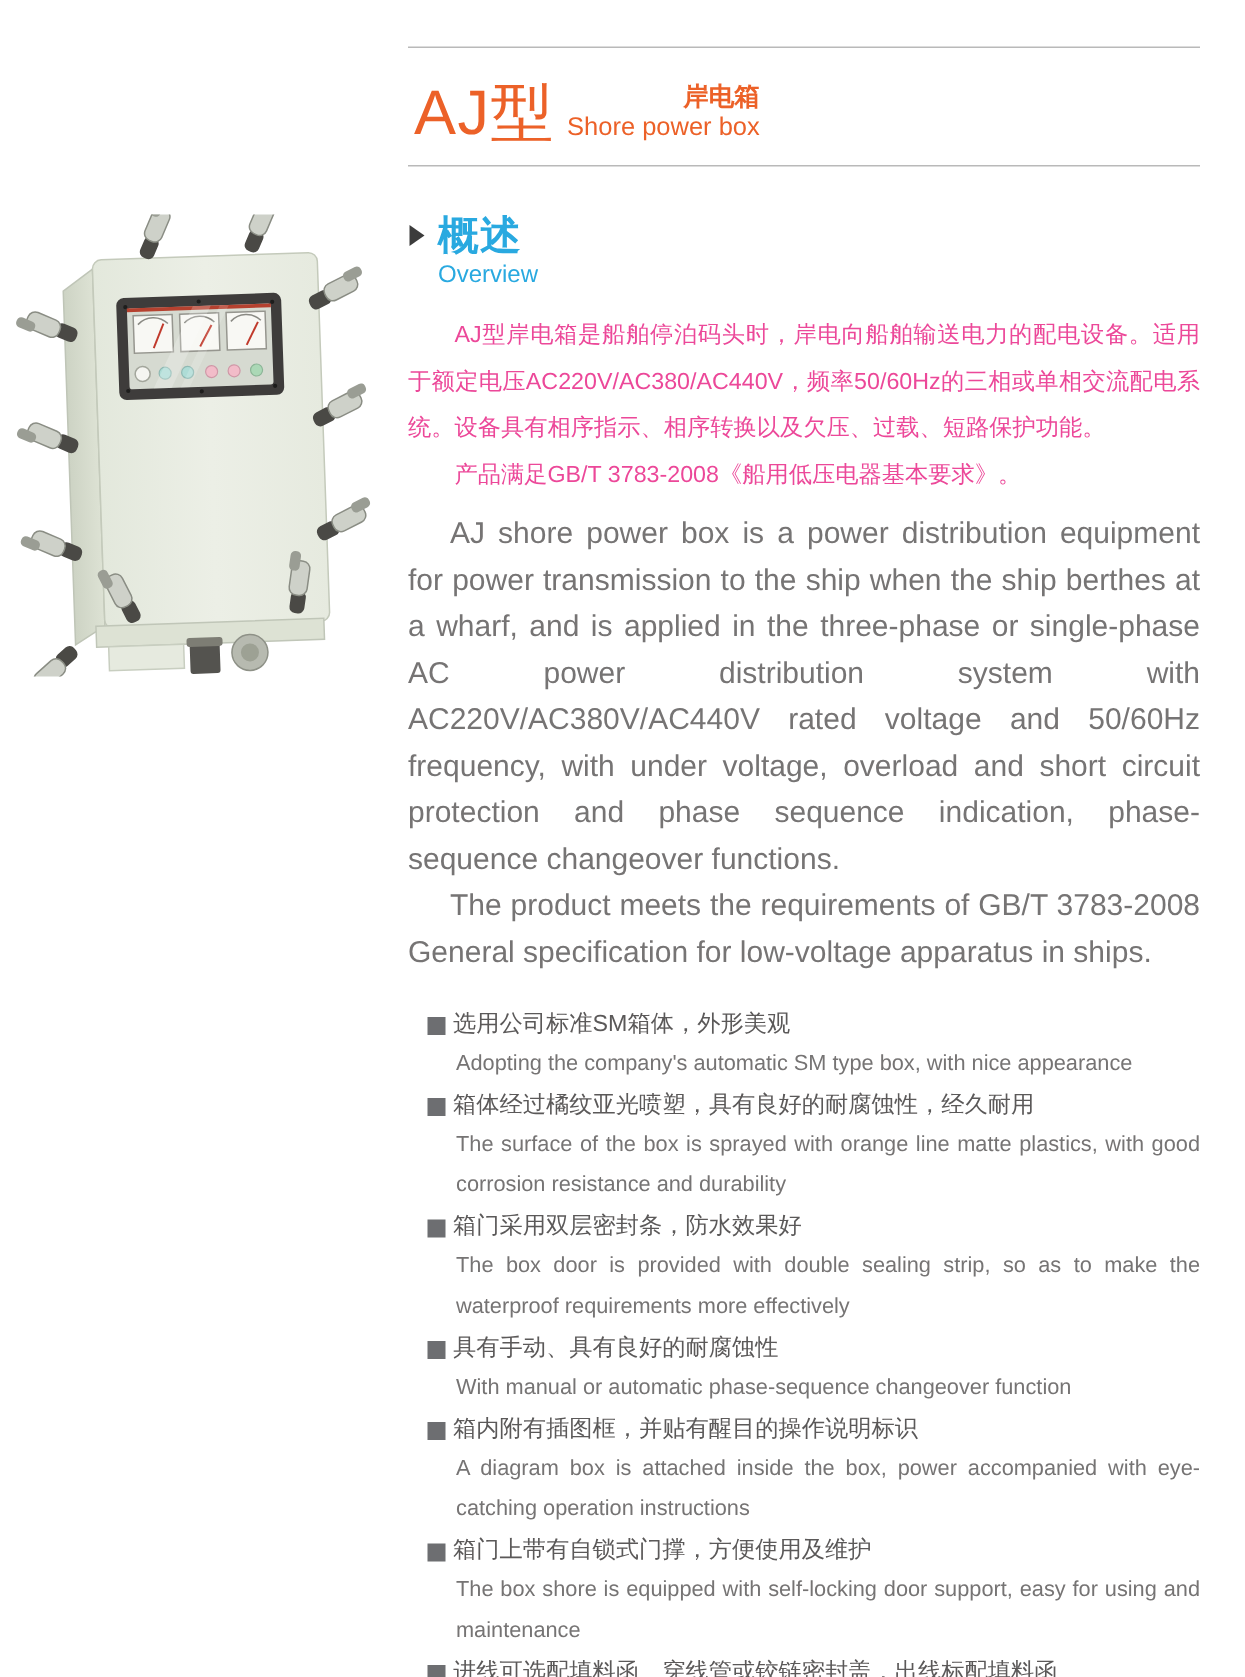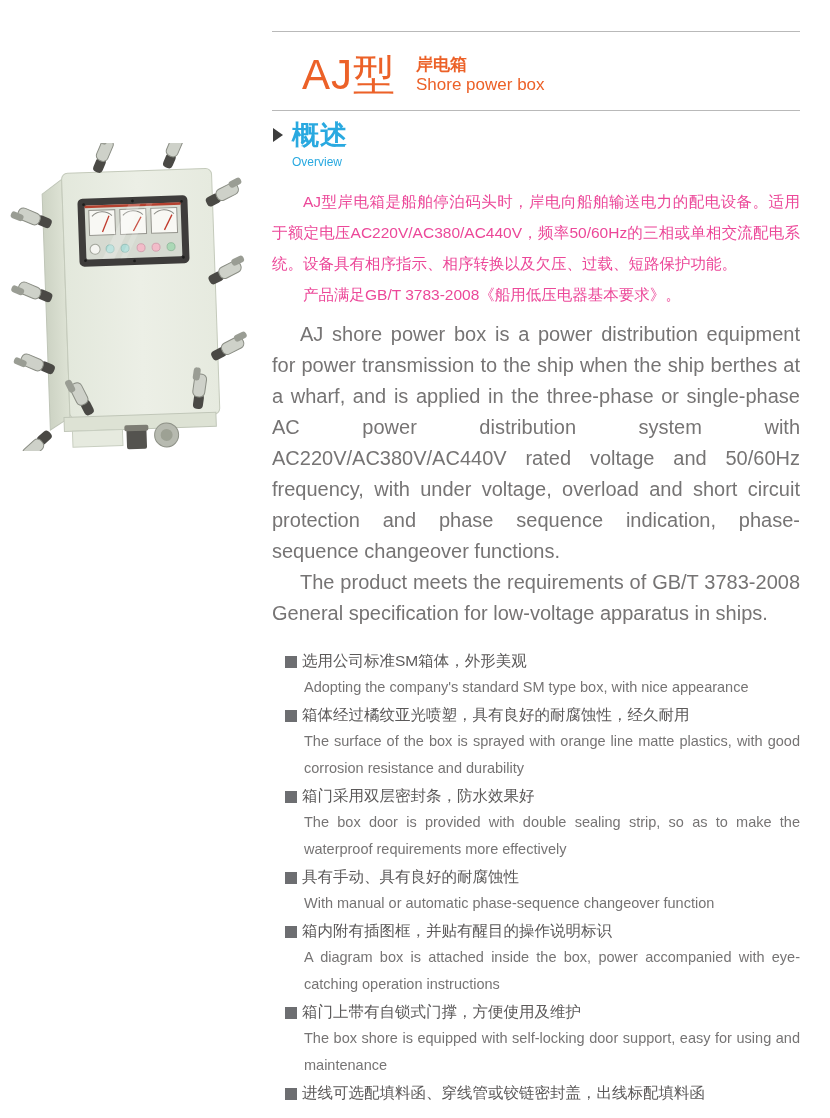--- a/index.html
+++ b/index.html
@@ -44,59 +44,58 @@
     align-items: flex-end;
     padding: 12px 0 14px 4px;
     height: 78px;
   }
   .model {
     color: #ec6128;
     font-size: 42px;
     line-height: 42px;
     font-weight: normal;
     letter-spacing: 1px;
-    margin-left: 26px;
-  }
-  .name-group { margin-left: 20px; padding-bottom: 1px; }
+  }
+  .name-group { margin-left: 8px; padding-bottom: 1px; text-align: right; }
   .name-cn {
     color: #ec6128;
     font-size: 17px;
     line-height: 20px;
     font-weight: bold;
   }
   .name-en {
     color: #ec6128;
     font-size: 17px;
     line-height: 20px;
   }
 
   
   .sec-head {
     display: flex;
     align-items: flex-start;
-    margin-top: 10px;
+    margin-top: 32px;
   }
   .arrow-icon {
     width: 0; height: 0;
     border-top: 7px solid transparent;
     border-bottom: 7px solid transparent;
     border-left: 10px solid #3c3c3c;
     margin: 7px 9px 0 1px;
     flex: 0 0 auto;
   }
   .sec-title-cn {
     color: #29a9e0;
     font-size: 27px;
     line-height: 29px;
     font-weight: bold;
     letter-spacing: 1px;
   }
   .sec-title-en {
     color: #29a9e0;
-    font-size: 12px;
+    font-size: 16px;
     line-height: 20px;
     margin-top: 2px;
   }
 
   
   .cn-paras { margin-top: 14px; }
   .cn-paras p {
     color: #ec4899;
     font-size: 15.5px;
     line-height: 31px;
@@ -266,21 +265,21 @@
     </section>
 
     <section style="margin-top:18px;">
 
       <ul class="features-list">
         <li>
           <div class="feat-cn">
               <span class="bullet-square"></span>
               <span>选用公司标准SM箱体，外形美观</span>
             </div>
-          <div class="feat-en">Adopting the company's standard SM type box, with nice appearance</div>
+          <div class="feat-en">Adopting the company's automatic SM type box, with nice appearance</div>
         </li>
         <li>
           <div class="feat-cn">
               <span class="bullet-square"></span>
               <span>箱体经过橘纹亚光喷塑，具有良好的耐腐蚀性，经久耐用</span>
             </div>
           <div class="feat-en">The surface of the box is sprayed with orange line matte plastics, with good corrosion resistance and durability</div>
         </li>
         <li>
           <div class="feat-cn">

